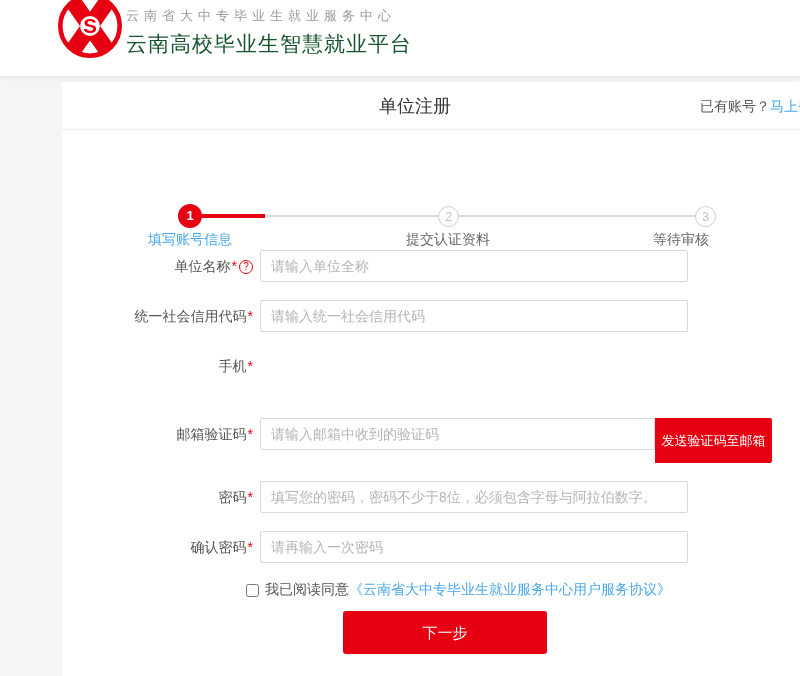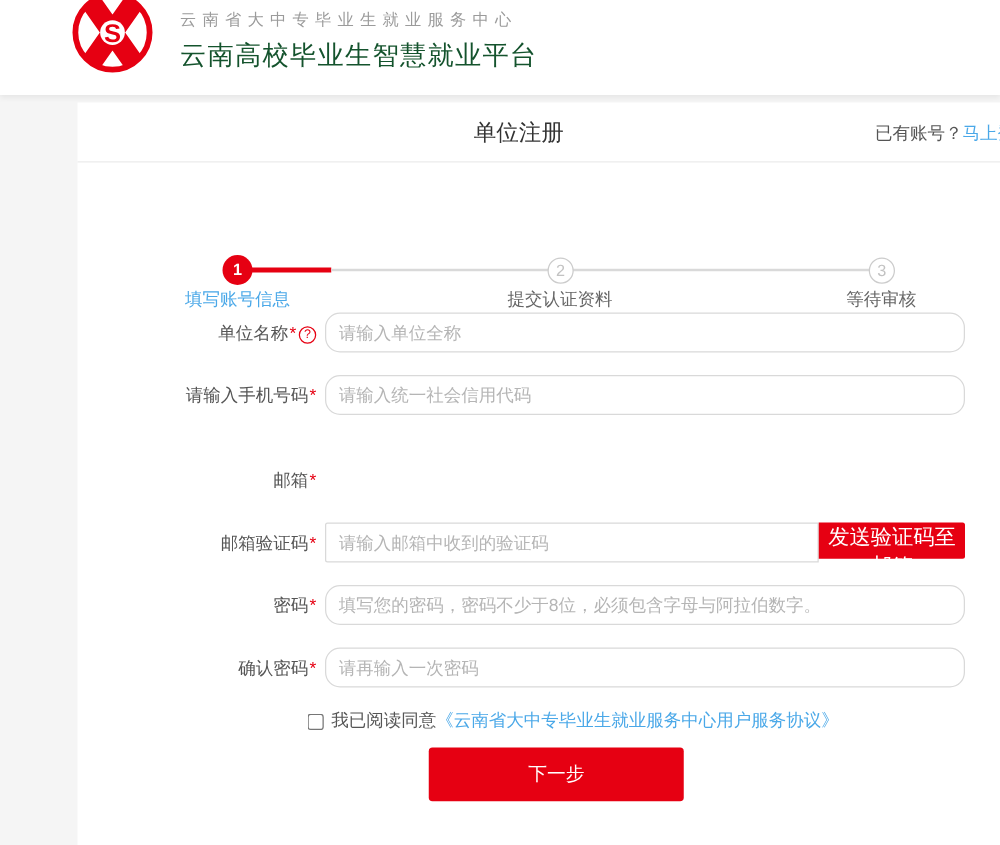--- a/index.html
+++ b/index.html
@@ -7,21 +7,21 @@
   #viewport {
     position:relative; width:800px; height:676px;
     background:#f5f5f5; overflow:hidden;
   }
   
   .site-header {
     position:absolute; left:0; top:0; width:800px; height:76px;
     background:#fff; box-shadow:0 2px 5px rgba(0,0,0,0.07); z-index:5;
   }
   .logo-wrap { position:absolute; left:57px; top:-7px; width:66px; height:66px; }
-  .brand { position:absolute; left:144px; top:7px; white-space:nowrap; }
+  .brand { position:absolute; left:126px; top:7px; white-space:nowrap; }
   .brand .org {
     font-size:13px; color:#9b9b9b; letter-spacing:5px; display:block;
   }
   .brand .platform {
     font-size:21px; color:#14532d; font-weight:400; letter-spacing:1px;
     display:block; margin-top:5px;
   }
   
   .card {
     position:absolute; left:62px; top:82px; width:860px; height:600px;
@@ -56,46 +56,46 @@
   .step-circle.idle {
     top:76px; width:21px; height:21px; line-height:19px;
     border:1px solid #ccc; color:#c2c2c2;
   }
   .step-label {
     position:absolute; top:101px; transform:translateX(-50%);
     font-size:14px; color:#666; white-space:nowrap;
   }
   .step-label.l1 { left:128px; color:#4aa8e8; }
   .step-label.l2 { left:386px; }
-  .step-label.l3 { left:643px;font-family:Liberation Serif, serif; }
+  .step-label.l3 { left:619px;font-family:Liberation Serif, serif; }
   
   .form { margin-top:20px; }
   .frow { display:flex; align-items:flex-start; margin-bottom:18px; }
   .frow:last-of-type { margin-bottom:12px; }
   .flabel {
     width:198px; padding-right:7px; text-align:right;
     font-size:14px; color:#555; line-height:32px; white-space:nowrap;
   }
   .req { color:#e60012; margin-left:1px; }
   .help-icon {
     display:inline-block; width:14px; height:14px; line-height:12px;
     border:1px solid #e60012; border-radius:50%; color:#e60012;
     font-size:10px; text-align:center; vertical-align:1px; margin-left:2px;
     cursor:pointer;
   }
   .finput {
-    width:512px; height:32px; border:1px solid #d9d9d9; border-radius:12px;
+    width:428px; height:32px; border:1px solid #d9d9d9; border-radius:2px;
     padding:0 10px; font-size:14px; color:#333; outline:none; background:#fff;
     font-family:inherit;
   }
   .finput::placeholder { color:#b5b5b5; opacity:1; }
   .finput.short { width:395px; border-radius:2px 0 0 2px; }
   .send-code-btn {
-    width:117px; height:29px; background:#e60012; color:#fff; border:none;
-    font-size:17px; cursor:pointer; font-family:inherit; border-radius:0 2px 2px 0;
+    width:117px; height:45px; background:#e60012; color:#fff; border:none;
+    font-size:13px; cursor:pointer; font-family:inherit; border-radius:0 2px 2px 0;
   }
   
   .agree-row {
     margin-left:184px; font-size:14px; color:#555; display:flex;
     align-items:center; white-space:nowrap;
   }
   .agree-row input[type=checkbox] {
     width:13px; height:13px; margin-right:6px; cursor:pointer;
   }
   .agree-row a { color:#4aa8e8; text-decoration:none; cursor:pointer; }
@@ -150,32 +150,32 @@
 
       <div class="frow">
         <div class="flabel">
           <span>单位名称</span><span class="req">*</span><span class="help-icon">?</span>
         </div>
         <input class="finput" type="text" placeholder="请输入单位全称" style="">
       </div>
 
       <div class="frow">
         <div class="flabel">
-          <span>请输入手机号码</span><span class="req">*</span>
+          <span>统一社会信用代码</span><span class="req">*</span>
         </div>
         <input class="finput" type="text" placeholder="请输入统一社会信用代码" style="">
       </div>
 
       <div class="frow">
-      </div>
-
-      <div class="frow">
-        <div class="flabel">
-          <span>邮箱</span><span class="req">*</span>
-        </div>
+        <div class="flabel">
+          <span>手机</span><span class="req">*</span>
+        </div>
+      </div>
+
+      <div class="frow">
       </div>
 
       <div class="frow">
         <div class="flabel">
           <span>邮箱验证码</span><span class="req">*</span>
         </div>
         <input class="finput short" type="text" placeholder="请输入邮箱中收到的验证码" style="">
         <button class="send-code-btn">发送验证码至邮箱</button>
       </div>
 

